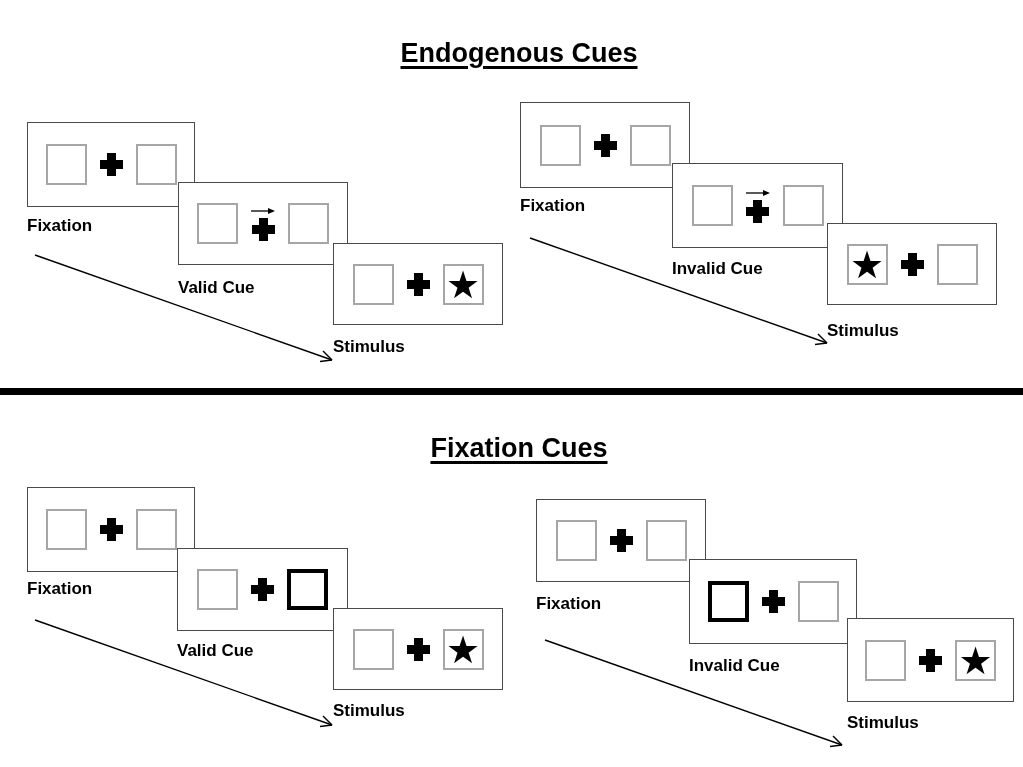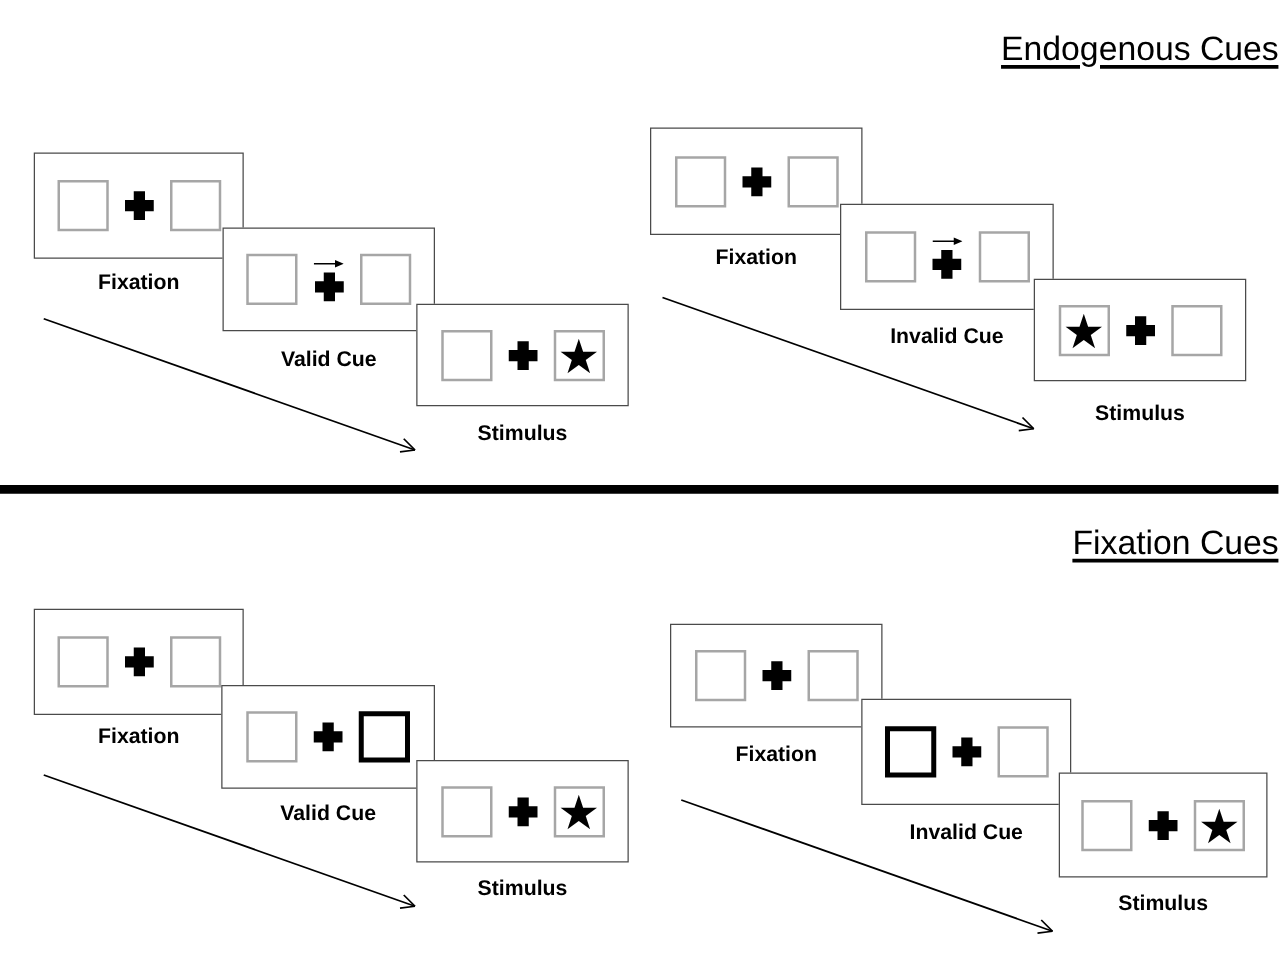--- a/index.html
+++ b/index.html
@@ -1,22 +1,22 @@
 <!DOCTYPE html>
 <html><head>
 <meta charset="utf-8">
 <style>
   html,body { margin:0; padding:0; background:#fff; }
   .canvas {
     position:relative; width:1023px; height:767px; background:#ffffff;
     font-family:"Liberation Sans", sans-serif; overflow:hidden; color:#000;
   }
   .title {
-    position:absolute; left:0; width:100%; text-align:right;
-    font-weight:normal; font-size:27px; line-height:34px; text-indent:15px;
+    position:absolute; left:0; width:100%; text-align:center;
+    font-weight:bold; font-size:27px; line-height:34px; text-indent:15px;margin-top:14px;
   }
   .title span { text-decoration:underline; text-decoration-thickness:2.5px; text-underline-offset:4px; }
   .divider { position:absolute; left:0; top:388px; width:100%; height:7px; background:#000; }
   .panel {
     position:absolute; background:#fff; border:1px solid #4a4a4a; box-sizing:border-box;
     display:flex; align-items:center; justify-content:center; gap:13px;
   }
   .sq {
     width:37px; height:37px; border:2px solid #a6a6a6; background:#fff;
     display:flex; align-items:center; justify-content:center; box-sizing:content-box;
@@ -25,21 +25,21 @@
   .plus { position:relative; width:23px; height:23px; flex:0 0 auto; }
   .plus::before { content:""; position:absolute; left:0; top:7px; width:23px; height:9px; background:#000; }
   .plus::after  { content:""; position:absolute; left:7px; top:0; width:9px; height:23px; background:#000; }
   .csym { display:flex; flex-direction:column; align-items:center; gap:3px; }
   .star {
     font-family:"DejaVu Sans", sans-serif; font-size:38px; line-height:37px;
     color:#000; transform:translateY(1px);
   }
   .label {
     position:absolute; font-weight:bold; font-size:17px; line-height:21px;
-    text-align:center; color:#000; white-space:nowrap;
+    text-align:left; color:#000; white-space:nowrap;
   }
   .flow-arrow { position:absolute; overflow:visible; }
 </style>
 </head>
 <body>
 
 <div class="canvas">
 
   <div class="title" style="top:22px">
     <span>Endogenous Cues</span>

